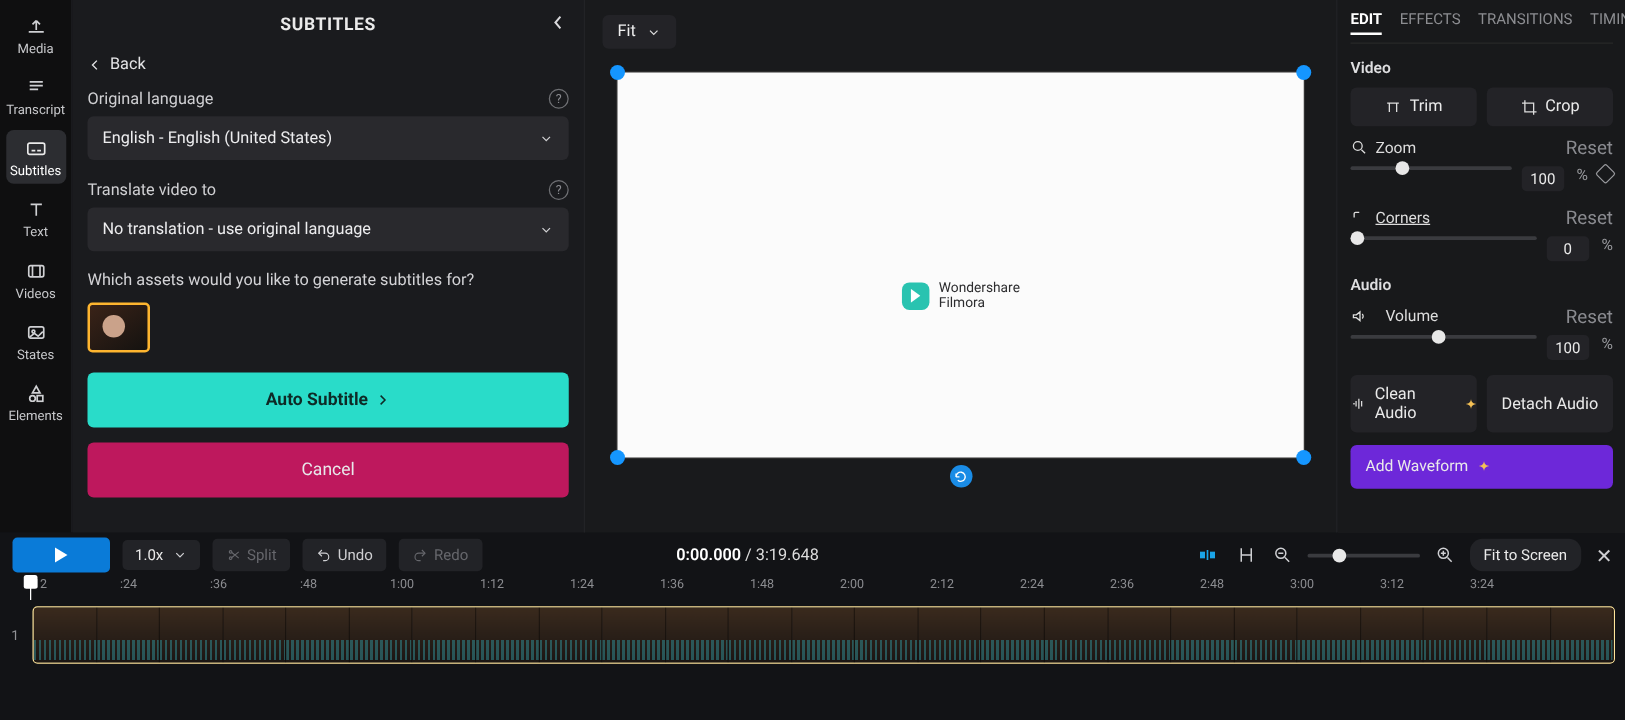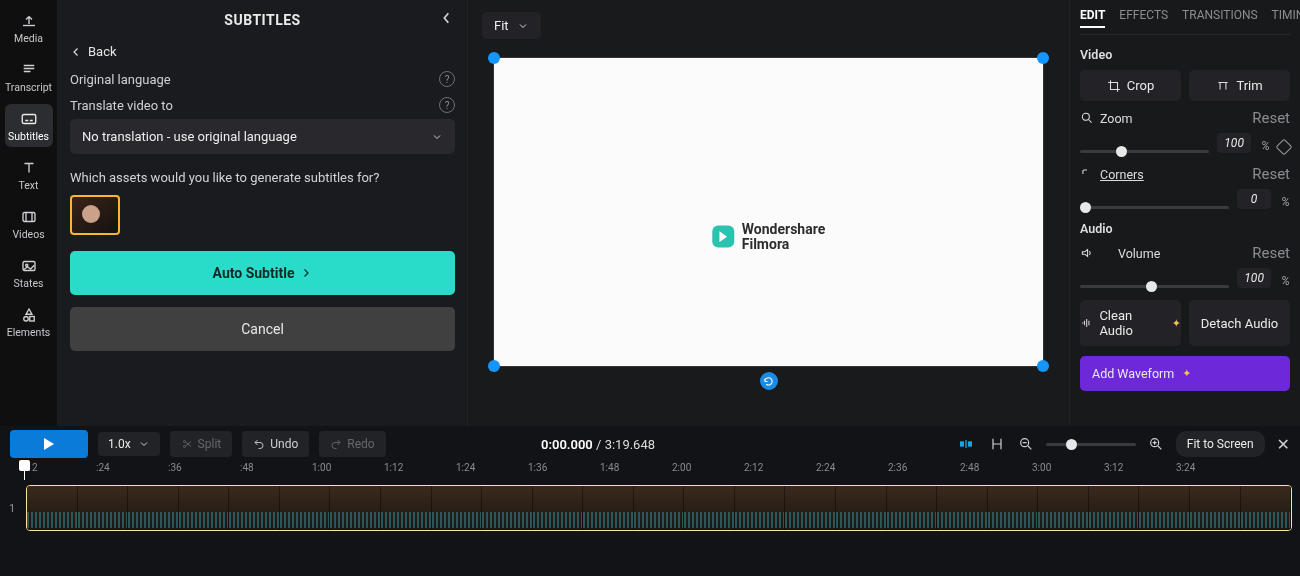--- a/index.html
+++ b/index.html
@@ -95,21 +95,21 @@
   }
   .thumb::after {
     content:""; position:absolute; left:10px; top:8px; width:18px; height:18px; border-radius:50%; background:#caa28a;
   }
   .btn {
     width: 100%; border-radius:5px; padding:14px 0; text-align:center; font-size:14px; cursor:pointer;
     display:flex; align-items:center; justify-content:center; gap:6px;
     margin-bottom:12px;
   }
   .btn-primary { background:#29dcc9; color:#0e2a26; font-weight:700; }
-  .btn-secondary { background:#404040; color:#e8e8ea; }
+  .btn-secondary { background:#be185d; color:#e8e8ea; }
   
   .canvas-area {
     flex:1;
     background:#191a1c;
     position: relative;
     border-right:1px solid #222326;
   }
   .canvas-top {
     position:absolute; left:14px; top:12px;
     background:#232327; border-radius:5px; padding:6px 12px; display:flex; align-items:center; gap:8px;
@@ -125,38 +125,38 @@
   .handle.bl { left:-6px; bottom:-6px; } .handle.br { right:-6px; bottom:-6px; }
   .refresh-bubble {
     position:absolute; left:50%; bottom:-24px; transform:translateX(-50%);
     width:18px; height:18px; border-radius:50%; background:#1a8ce6; display:flex; align-items:center; justify-content:center; color:#fff; font-size:10px; cursor:pointer;
   }
   .brand {
     position:absolute; left:50%; top:58%; transform:translate(-50%,-50%); display:flex; align-items:center; gap:8px; color:#1a2a34;
   }
   .brand-logo { width:22px; height:22px; border-radius:6px; background:#29c3b0; position:relative; }
   .brand-logo::after { content:""; position:absolute; inset:4px; background:#fff; clip-path: polygon(25% 10%, 80% 50%, 25% 90%); }
-  .brand-text { font-size:14px; font-weight:700; line-height:1.1; color:#2d2d2f;}
+  .brand-text { font-size:11px; font-weight:400; line-height:1.1; color:#2d2d2f;}
   
   .inspector {
     width: 230px;
     background:#18191b;
     padding: 8px 10px 10px;
     overflow-y:auto;
     font-size:12.5px;
   }
   .tabs { display:flex; gap:14px; font-size:12px; color:#8c8d91; border-bottom:1px solid #272829; padding-bottom:6px; margin-bottom:12px;}
   .tab { cursor:pointer; padding-bottom:4px; }
   .tab.active { color:#fff; border-bottom:2px solid #fff; font-weight:700;}
   .sec-label { color:#dedee0; font-weight:600; margin:6px 0 8px; }
   .twin-btn-row { display:flex; gap:8px; margin-bottom:8px; }
   .mini-btn {
     flex:1; background:#232327; border-radius:5px; padding:8px 0; display:flex; align-items:center; justify-content:center; gap:6px; cursor:pointer; font-size:13px;
   }
-  .slider-row { display:flex; align-items:flex-end; gap:8px; margin:6px 0 12px;font-style:italic;}
+  .slider-row { display:flex; align-items:flex-start; gap:8px; margin:6px 0 12px;}
   .slider-label-row { display:flex; align-items:center; justify-content:space-between; color:#ddd; }
   .reset { color:#8a8b90; font-size:15px; cursor:pointer; }
   .slider {
     flex:1; height:3px; background:#3a3b3f; border-radius:2px; position:relative;
   }
   .slider-thumb { position:absolute; top:-4px; width:11px; height:11px; border-radius:50%; background:#e8e8e8; }
   .slider-val { background:#232327; border-radius:4px; padding:3px 6px; min-width:34px; text-align:center; font-size:12px;}
   .unit { color:#9a9b9f; margin-left:2px; }
   .diamond { width:12px; height:12px; transform:rotate(45deg); border:1.5px solid #9a9b9f; border-radius:2px; cursor:pointer;}
   .full-btn {
@@ -290,20 +290,26 @@
         <svg viewBox="0 0 24 24" width="12" height="12" stroke="#e4e4e6" stroke-width="2.2" fill="none">
             <path d="M15 5l-7 7 7 7"></path>
           </svg>
         <span>Back</span>
       </div>
 
       <div class="field-label-row">
         <span>Original language</span>
         <span class="help-icon">?</span>
       </div>
+      <div class="select">
+        <span>English - English (United States)</span>
+        <svg class="chevron" viewBox="0 0 24 24" stroke="#d0d0d3" stroke-width="2" fill="none">
+            <path d="M6 9l6 6 6-6"></path>
+          </svg>
+      </div>
 
       <div class="field-label-row">
         <span>Translate video to</span>
         <span class="help-icon">?</span>
       </div>
       <div class="select">
         <span>No translation - use original language</span>
         <svg class="chevron" viewBox="0 0 24 24" stroke="#d0d0d3" stroke-width="2" fill="none">
             <path d="M6 9l6 6 6-6"></path>
           </svg>
@@ -355,29 +361,29 @@
         <div class="tab active">EDIT</div>
         <div class="tab">EFFECTS</div>
         <div class="tab">TRANSITIONS</div>
         <div class="tab">TIMING</div>
       </div>
 
       <div class="sec-label">Video</div>
       <div class="twin-btn-row">
         <div class="mini-btn">
           <svg class="icon-sm" viewBox="0 0 24 24" stroke="#ddd" stroke-width="1.8" fill="none">
-              <path d="M6 2v16h16M2 6h16v16"></path>
-            </svg>
-          <span>Crop</span>
+              <path d="M4 6h16M7 6v12M17 6v12"></path>
+            </svg>
+          <span>Trim</span>
         </div>
         <div class="mini-btn">
           <svg class="icon-sm" viewBox="0 0 24 24" stroke="#ddd" stroke-width="1.8" fill="none">
-              <path d="M4 6h16M7 6v12M17 6v12"></path>
-            </svg>
-          <span>Trim</span>
+              <path d="M6 2v16h16M2 6h16v16"></path>
+            </svg>
+          <span>Crop</span>
         </div>
       </div>
 
       <div class="slider-label-row">
         <span style="display:flex;align-items:center;gap:6px;">
           <svg class="icon-sm" viewBox="0 0 24 24" stroke="#ddd" stroke-width="1.8" fill="none">
               <circle cx="10" cy="10" r="6"></circle>
               <path d="M15 15l5 5"></path>
             </svg>
           <span>Zoom</span>
@@ -406,21 +412,21 @@
         <div class="slider">
             <div class="slider-thumb" style="left:0%"></div>
           </div>
         <span class="slider-val">0</span>
         <span class="unit">%</span>
       </div>
 
       <div class="sec-label">Audio</div>
 
       <div class="slider-label-row">
-        <span style="display:flex;align-items:center;gap:24px;">
+        <span style="display:flex;align-items:center;gap:14px;">
           <svg class="icon-sm" viewBox="0 0 24 24" stroke="#ddd" stroke-width="1.8" fill="none">
               <path d="M4 10v4h4l5 4V6l-5 4z"></path>
               <path d="M16 9a4 4 0 0 1 0 6"></path>
             </svg>
           <span>Volume</span>
         </span>
         <span class="reset">Reset</span>
       </div>
       <div class="slider-row">
         <div class="slider">

